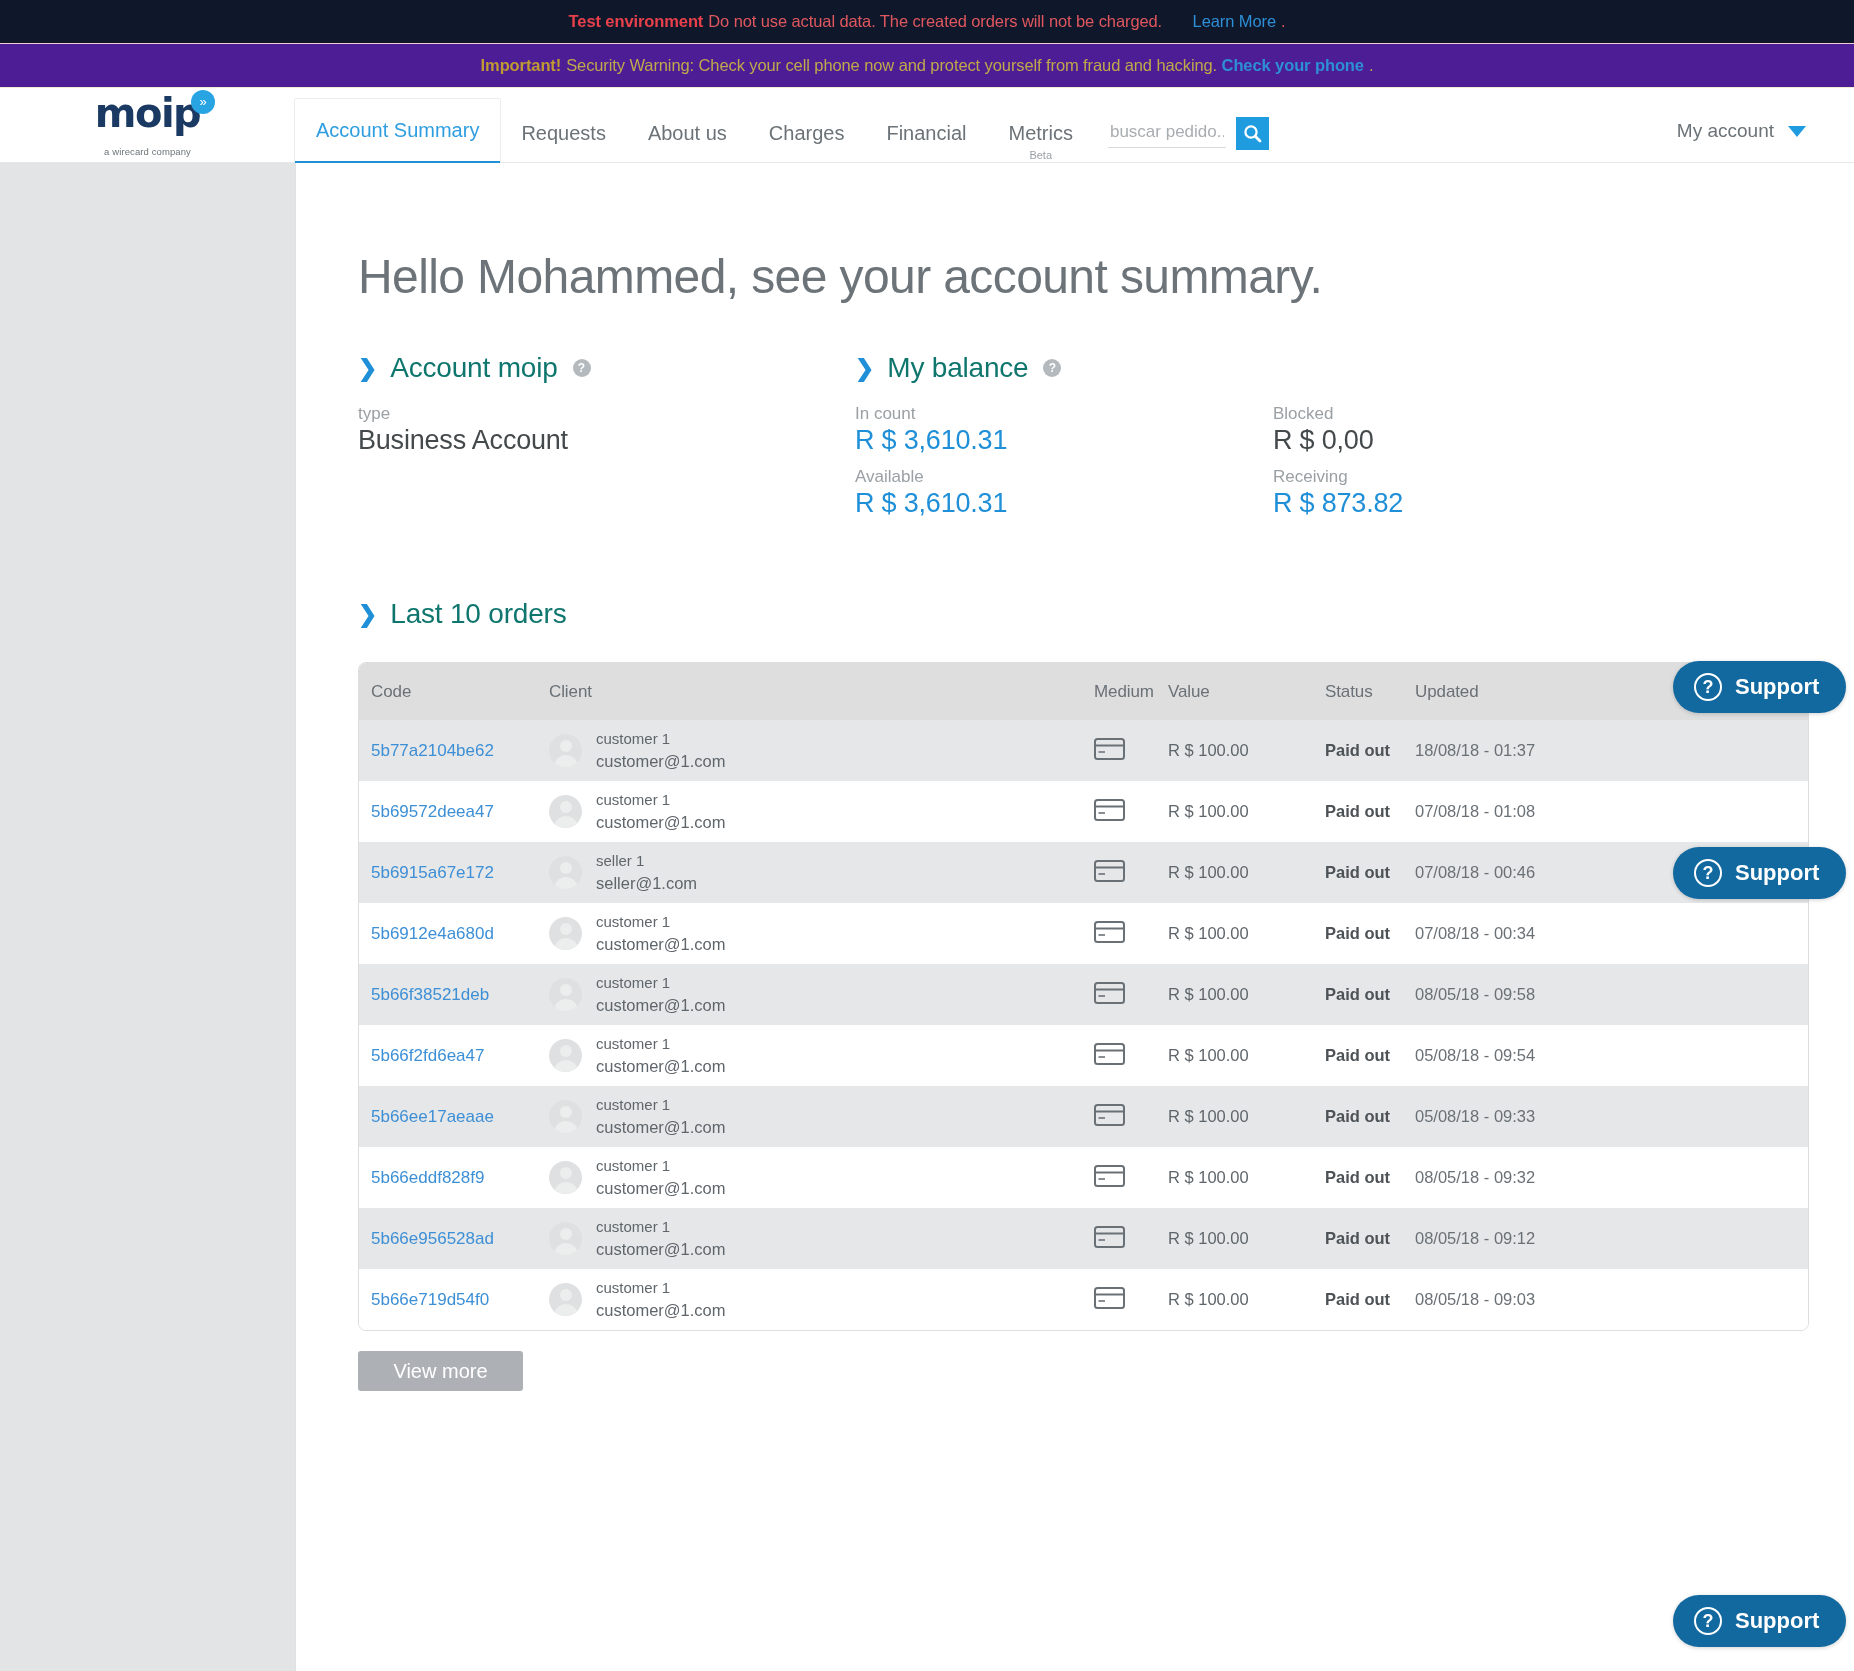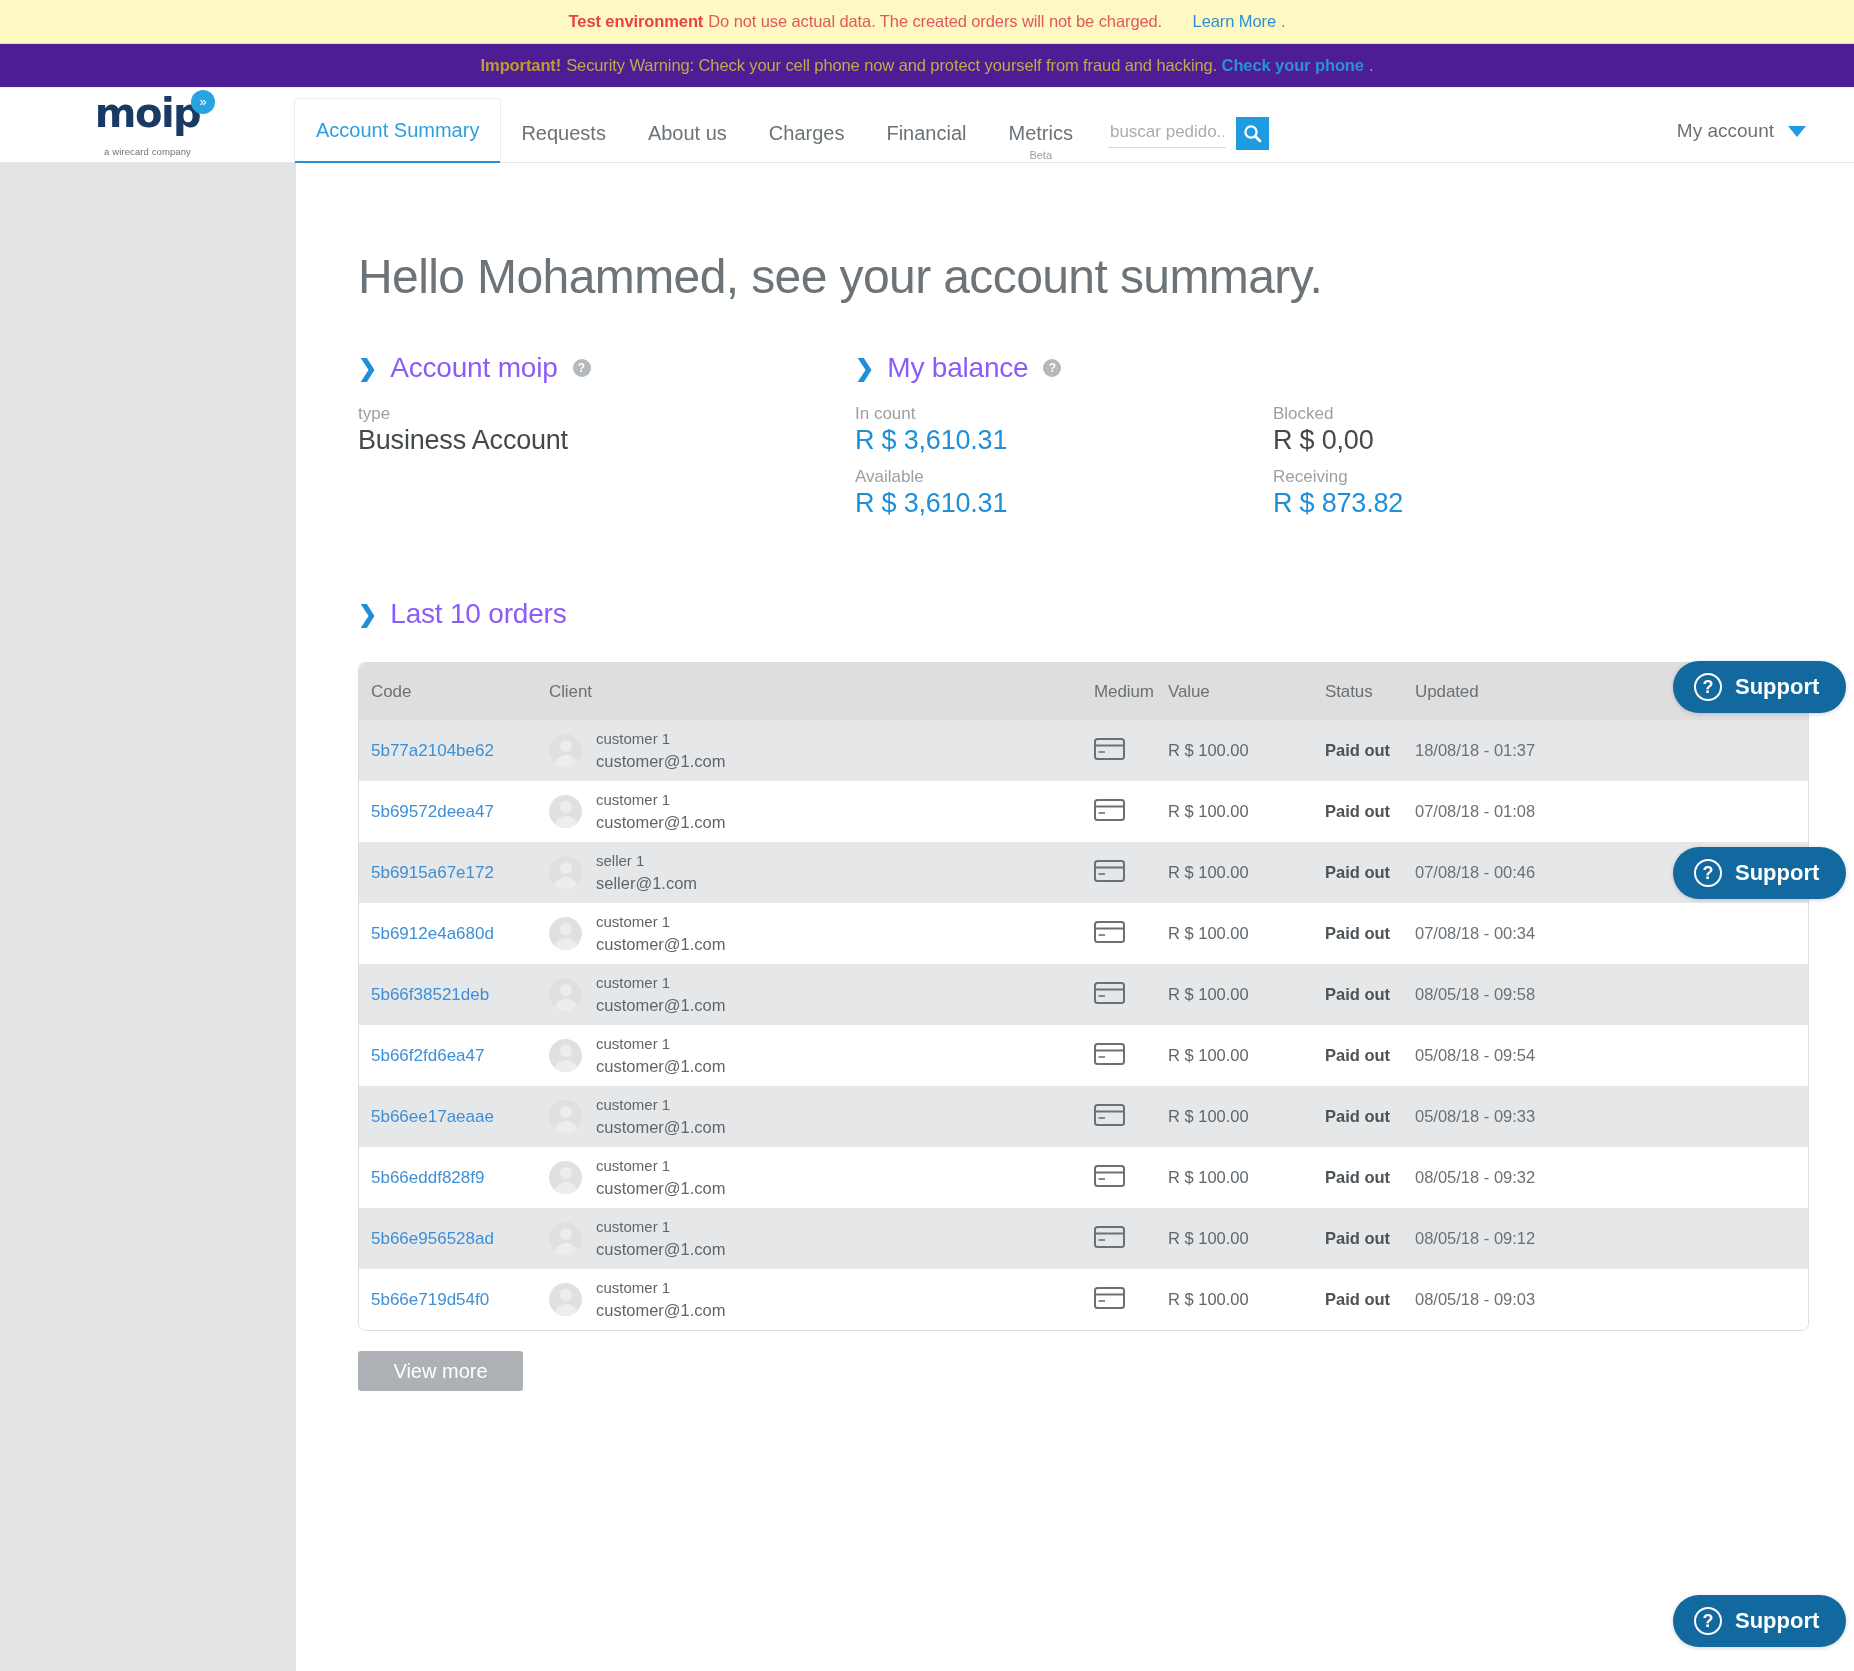--- a/index.html
+++ b/index.html
@@ -14,21 +14,21 @@
   
   .alert {
     width: 100%;
     text-align: center;
     font-size: 16.5px;
     line-height: 1;
     letter-spacing: -0.1px;
   }
   .alert-test {
     height: 44px;
-    background: #fef9c3;
+    background: #0f172a;
     border-bottom: 1px solid #f0cdd0;
     color: #e0575f;
     display: flex; align-items: center; justify-content: center;
   }
   .alert-test .strong { font-weight: bold; color: #e8414c; margin-right: 5px; }
   .alert-test a { color: #2d8fd5; text-decoration: none; padding-left: 26px; }
   .alert-warn {
     height: 44px;
     background: #4c1d95;
     border-bottom: 1px solid #efeecf;
@@ -187,21 +187,21 @@
     margin-bottom: 20px;
   }
   .section-title .caret {
     color: #1f8fd8;
     font-size: 23px;
     font-weight: bold;
     line-height: 1;
   }
   .section-title .t {
     font-size: 28px;
-    color: #8b5cf6;
+    color: #0f766e;
     letter-spacing: -0.2px;
   }
   .help-icon {
     width: 18px; height: 18px;
     border-radius: 50%;
     background: #b4b9bd;
     color: #fff;
     font-size: 12px;
     font-weight: bold;
     display: flex; align-items: center; justify-content: center;

